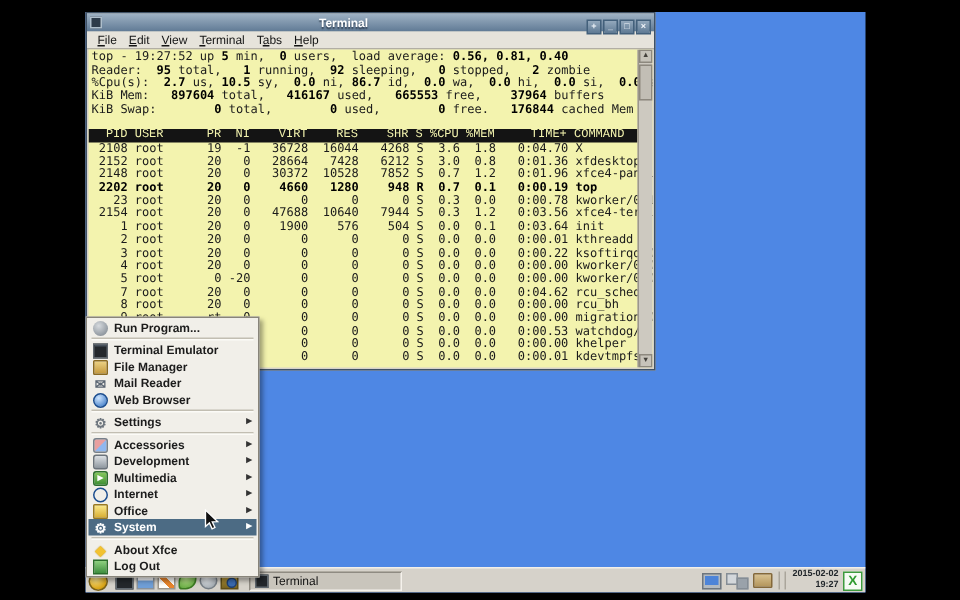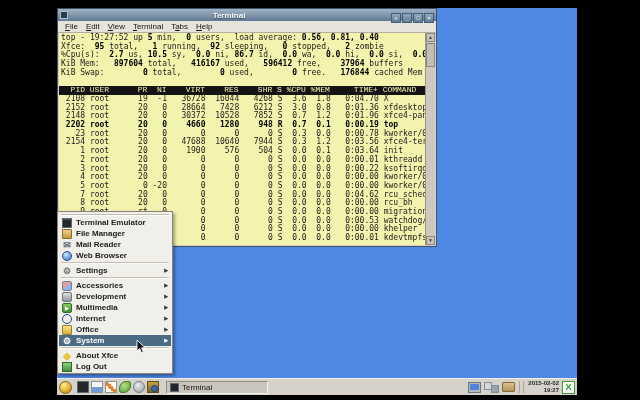--- a/index.html
+++ b/index.html
@@ -118,23 +118,23 @@
         <span class="mi"><u>F</u>ile</span>
         <span class="mi"><u>E</u>dit</span>
         <span class="mi"><u>V</u>iew</span>
         <span class="mi"><u>T</u>erminal</span>
         <span class="mi">T<u>a</u>bs</span>
         <span class="mi"><u>H</u>elp</span>
       </div>
     <div class="term">
       <div class="termlines">
           <div class="tl"><span>top - 19:27:52 up </span><span class="bd">5</span><span> min,  </span><span class="bd">0</span><span> users,  load average: </span><span class="bd">0.56, 0.81, 0.40</span></div>
-          <div class="tl"><span>Xfce:  </span><span class="bd">95</span><span> total,   </span><span class="bd">1</span><span> running,  </span><span class="bd">92</span><span> sleeping,   </span><span class="bd">0</span><span> stopped,   </span><span class="bd">2</span><span> zombie</span></div>
+          <div class="tl"><span>Reader:  </span><span class="bd">95</span><span> total,   </span><span class="bd">1</span><span> running,  </span><span class="bd">92</span><span> sleeping,   </span><span class="bd">0</span><span> stopped,   </span><span class="bd">2</span><span> zombie</span></div>
           <div class="tl"><span>%Cpu(s):  </span><span class="bd">2.7</span><span> us, </span><span class="bd">10.5</span><span> sy,  </span><span class="bd">0.0</span><span> ni, </span><span class="bd">86.7</span><span> id,  </span><span class="bd">0.0</span><span> wa,  </span><span class="bd">0.0</span><span> hi,  </span><span class="bd">0.0</span><span> si,  </span><span class="bd">0.0</span><span> st</span></div>
-          <div class="tl"><span>KiB Mem:   </span><span class="bd">897604</span><span> total,   </span><span class="bd">416167</span><span> used,   </span><span class="bd">596412</span><span> free,    </span><span class="bd">37964</span><span> buffers</span></div>
+          <div class="tl"><span>KiB Mem:   </span><span class="bd">897604</span><span> total,   </span><span class="bd">416167</span><span> used,   </span><span class="bd">665553</span><span> free,    </span><span class="bd">37964</span><span> buffers</span></div>
           <div class="tl"><span>KiB Swap:        </span><span class="bd">0</span><span> total,        </span><span class="bd">0</span><span> used,        </span><span class="bd">0</span><span> free.   </span><span class="bd">176844</span><span> cached Mem</span></div>
           <div class="tl"></div>
           <div class="tl tl-hdr">  PID USER      PR  NI    VIRT    RES    SHR S %CPU %MEM     TIME+ COMMAND</div>
           <div class="tl"> 2108 root      19  -1   36728  16044   4268 S  3.6  1.8   0:04.70 X</div>
           <div class="tl"> 2152 root      20   0   28664   7428   6212 S  3.0  0.8   0:01.36 xfdesktop</div>
           <div class="tl"> 2148 root      20   0   30372  10528   7852 S  0.7  1.2   0:01.96 xfce4-panel</div>
           <div class="tl bd"> 2202 root      20   0    4660   1280    948 R  0.7  0.1   0:00.19 top</div>
           <div class="tl">   23 root      20   0       0      0      0 S  0.3  0.0   0:00.78 kworker/0:1</div>
           <div class="tl"> 2154 root      20   0   47688  10640   7944 S  0.3  1.2   0:03.56 xfce4-termi+</div>
           <div class="tl">    1 root      20   0    1900    576    504 S  0.0  0.1   0:03.64 init</div>
@@ -151,20 +151,24 @@
         </div>
       <div class="vscroll">
         <div class="sb-btn sb-up">▲</div>
         <div class="sb-thumb"></div>
         <div class="sb-btn sb-dn">▼</div>
       </div>
     </div>
   </div>
 
   <div class="appmenu">
+      <div class="ami">
+        <span class="mic ic-run"></span>
+        <span class="amlbl">Run Program...</span>
+      </div>
       <div class="amsep"></div>
       <div class="ami">
         <span class="mic ic-terminal"></span>
         <span class="amlbl">Terminal Emulator</span>
       </div>
       <div class="ami">
         <span class="mic ic-file-manager"></span>
         <span class="amlbl">File Manager</span>
       </div>
       <div class="ami">

